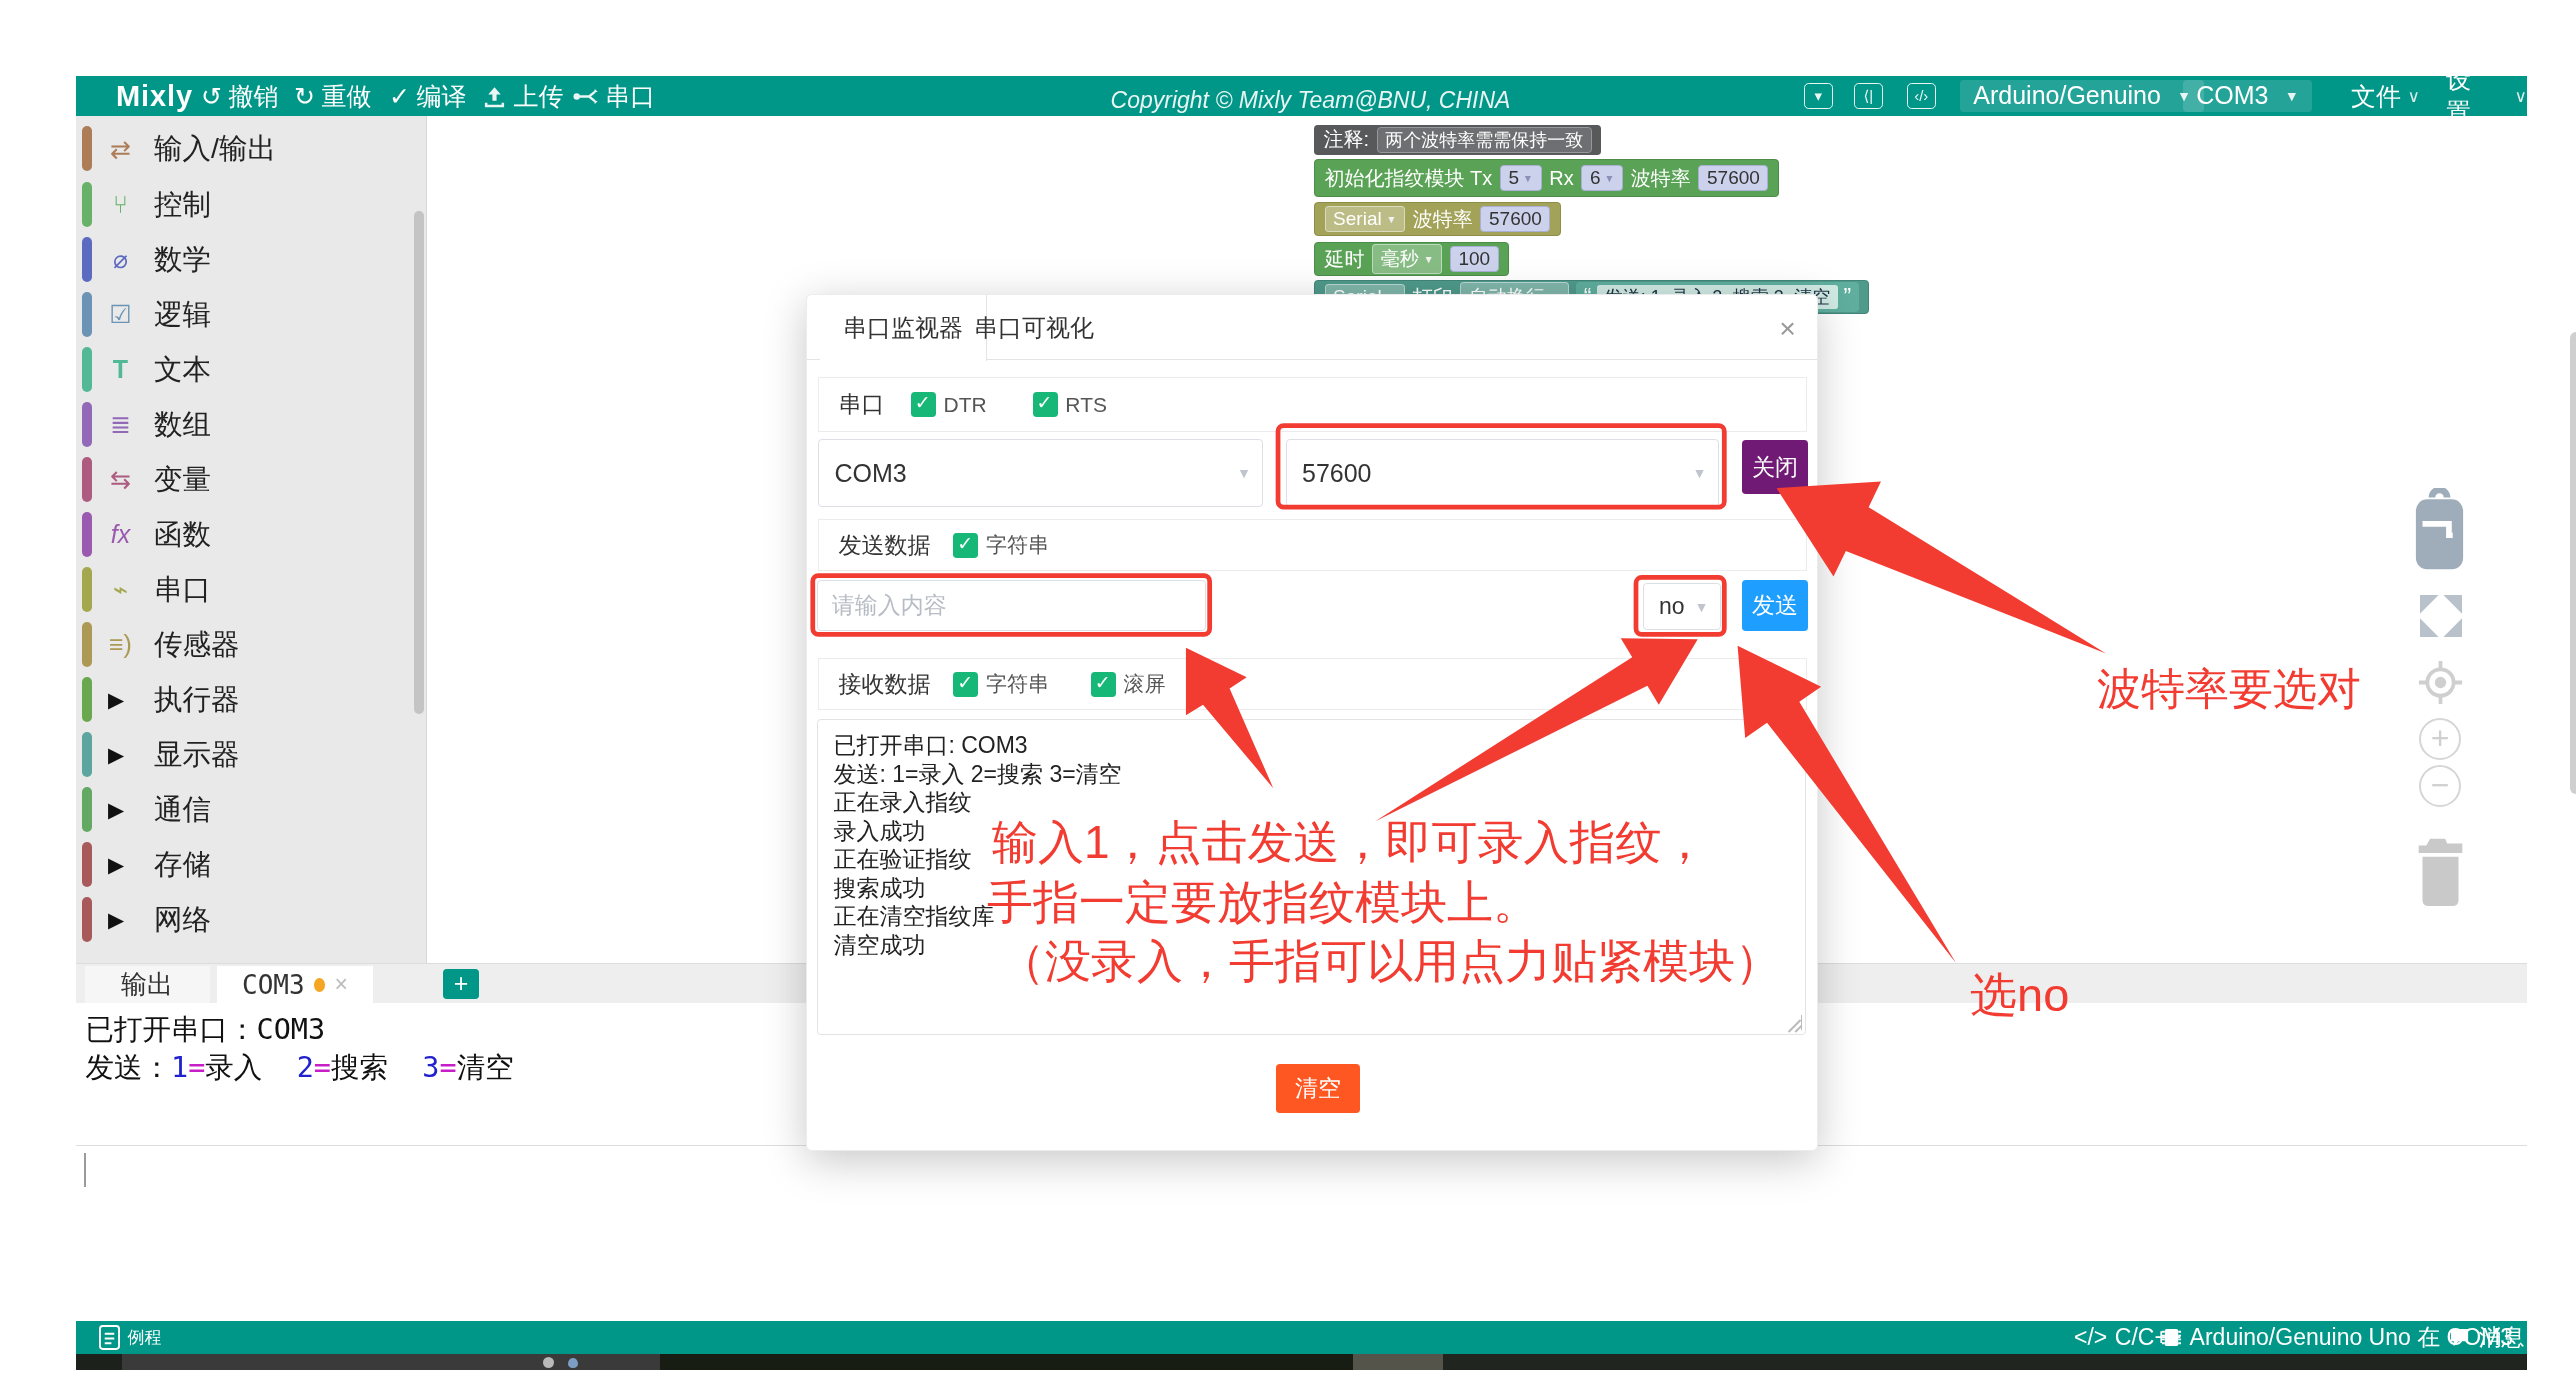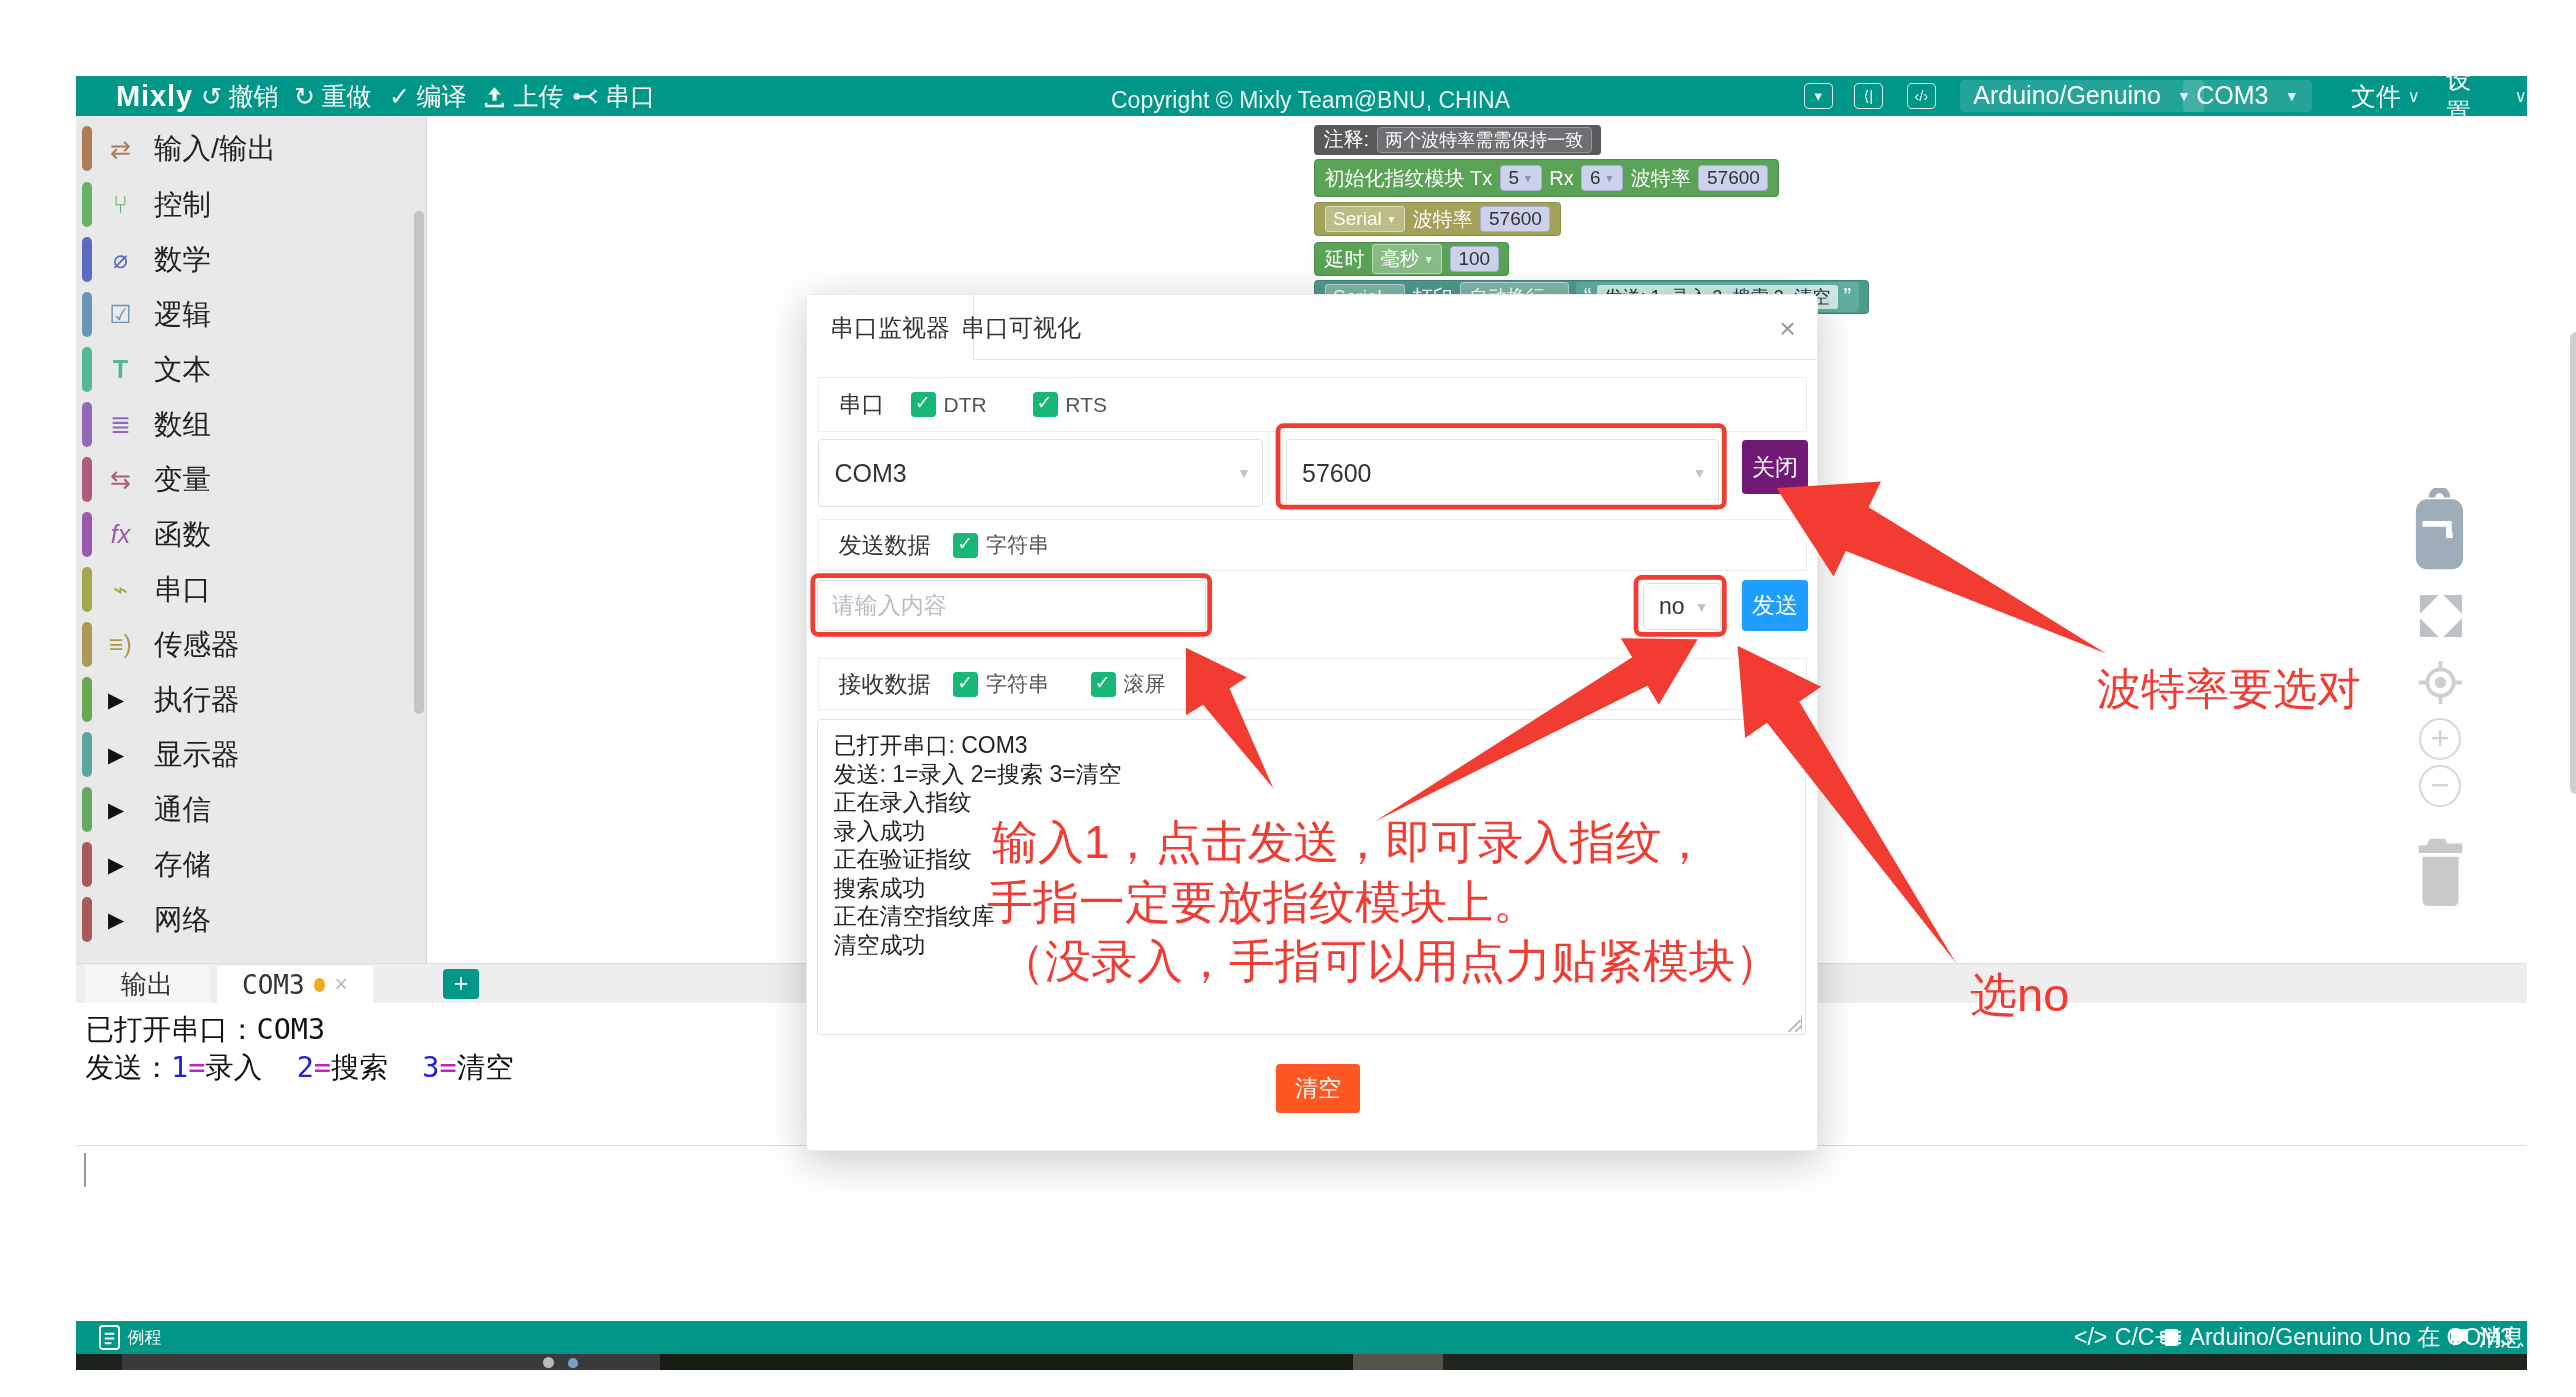--- a/index.html
+++ b/index.html
@@ -8,21 +8,21 @@
   #app { position:absolute; left:76px; top:76px; width:2451px; height:1294px; background:#fff; }
 
   
   #toolbar { position:absolute; left:0; top:0; width:2451px; height:40px; background:#009688; color:#fff; }
   .tb-item { position:absolute; top:0; height:40px; display:flex; align-items:center; gap:6.6px; font-size:25px; color:#fff; cursor:pointer; }
   .tb-logo { font-size:29px; font-weight:bold; letter-spacing:0.9px; }
   .tb-ico { font-size:25px; line-height:1; }
   .tb-chip { background:rgba(255,255,255,0.14); border-radius:3.8px; padding:0 13.3px; }
   .tb-caret { font-size:14.2px; color:#e8f4f2; margin-left:9.5px; }
   .tb-sq { position:absolute; top:6.6px; width:28.5px; height:26.6px; border:1.9px solid #eaf6f4; border-radius:4.7px; color:#eaf6f4; font-size:15px; display:flex; align-items:center; justify-content:center; cursor:pointer; }
-  #copyright { position:absolute; top:0; height:48px; left:997px; width:475px; display:flex; align-items:center; justify-content:center; font-size:23px; color:#e9f5f3; }
+  #copyright { position:absolute; top:0; height:48px; left:997px; width:475px; display:flex; align-items:center; justify-content:center; font-size:23px; color:#e9f5f3;font-style:italic; }
 
   
   #sidebar { position:absolute; left:0; top:40px; width:351px; height:847px; background:#e9e9e9; border-right:0.9px solid #d8d8d8; }
   .sb-row { position:absolute; left:0; width:351px; height:47px; display:flex; align-items:center; cursor:pointer; }
   .sb-pill { position:absolute; left:5.7px; top:0.9px; width:10.4px; height:45px; border-radius:5.7px; }
   .sb-ico { position:absolute; left:28.5px; width:32px; text-align:center; font-size:25px; }
   .sb-label { position:absolute; left:78px; font-size:28.5px; color:#222; }
   .sb-tri { position:absolute; left:32px; font-size:21px; color:#111; }
   #sb-scroll { position:absolute; left:338px; top:95px; width:9.5px; height:503px; background:#c4c4c4; border-radius:4.7px; }
 
@@ -53,21 +53,21 @@
   #caret { position:absolute; left:7.6px; top:150px; width:2.8px; height:34px; background:#9a9a9a; }
 
   
   #statusbar { position:absolute; left:0; top:1245px; width:2451px; height:33px; background:#009688; color:#fff; }
   .st-item { position:absolute; top:0; height:33px; display:flex; align-items:center; gap:7.6px; font-size:23px; color:#fff; }
   #darkstrip { position:absolute; left:0; top:1278px; width:2451px; height:16px; background:#1c211c; overflow:hidden; }
 
   
   #dialog { position:absolute; left:730px; top:218px; width:1012px; height:857px; background:#fff; border-radius:5.7px; box-shadow:0 9.5px 43px rgba(0,0,0,0.22); border:0.9px solid #ececec; }
   #dlg-tabs { position:absolute; left:0; top:0; width:100%; height:65px; border-bottom:0.9px solid #e4e4e4; }
-  .dlg-tab { position:absolute; top:0; height:65px; display:flex; align-items:center; padding:0 23px; font-size:24px; color:#333; cursor:pointer; }
+  .dlg-tab { position:absolute; top:0; height:65px; display:flex; align-items:center; padding:0 23px; font-size:24px; color:#333; cursor:pointer;margin-left:13px; }
   .dlg-tab.active { border-right:0.9px solid #e4e4e4; background:#fff; height:66px; }
   #dlg-close { position:absolute; right:21px; top:17px; font-size:28.5px; color:#999; cursor:pointer; }
   .dlg-box { position:absolute; left:11.4px; width:989px; border:0.9px solid #ececec; background:#fff; display:flex; align-items:center; }
   .dlg-label { font-size:23px; color:#333; margin-left:19px; }
   .cb { width:25px; height:25px; background:#16b777; border-radius:3.8px; position:relative; display:inline-block; flex:none; }
   .cb::after { content:"✓"; position:absolute; left:3.8px; top:-0.9px; color:#fff; font-size:19px; }
   .cb-lab { font-size:21px; color:#555; margin-left:7.6px; }
   .sel { position:absolute; height:68px; border:0.9px solid #dcdfe6; border-radius:3.8px; background:#fff; display:flex; align-items:center; font-size:25px; color:#333; padding:0 15px; cursor:pointer; }
   .sel .caret { position:absolute; right:11.4px; font-size:14.2px; color:#c0c4cc; }
   .btn { position:absolute; border:none; border-radius:3.8px; color:#fff; font-size:23px; display:flex; align-items:center; justify-content:center; cursor:pointer; font-family:"Liberation Sans", sans-serif; }

